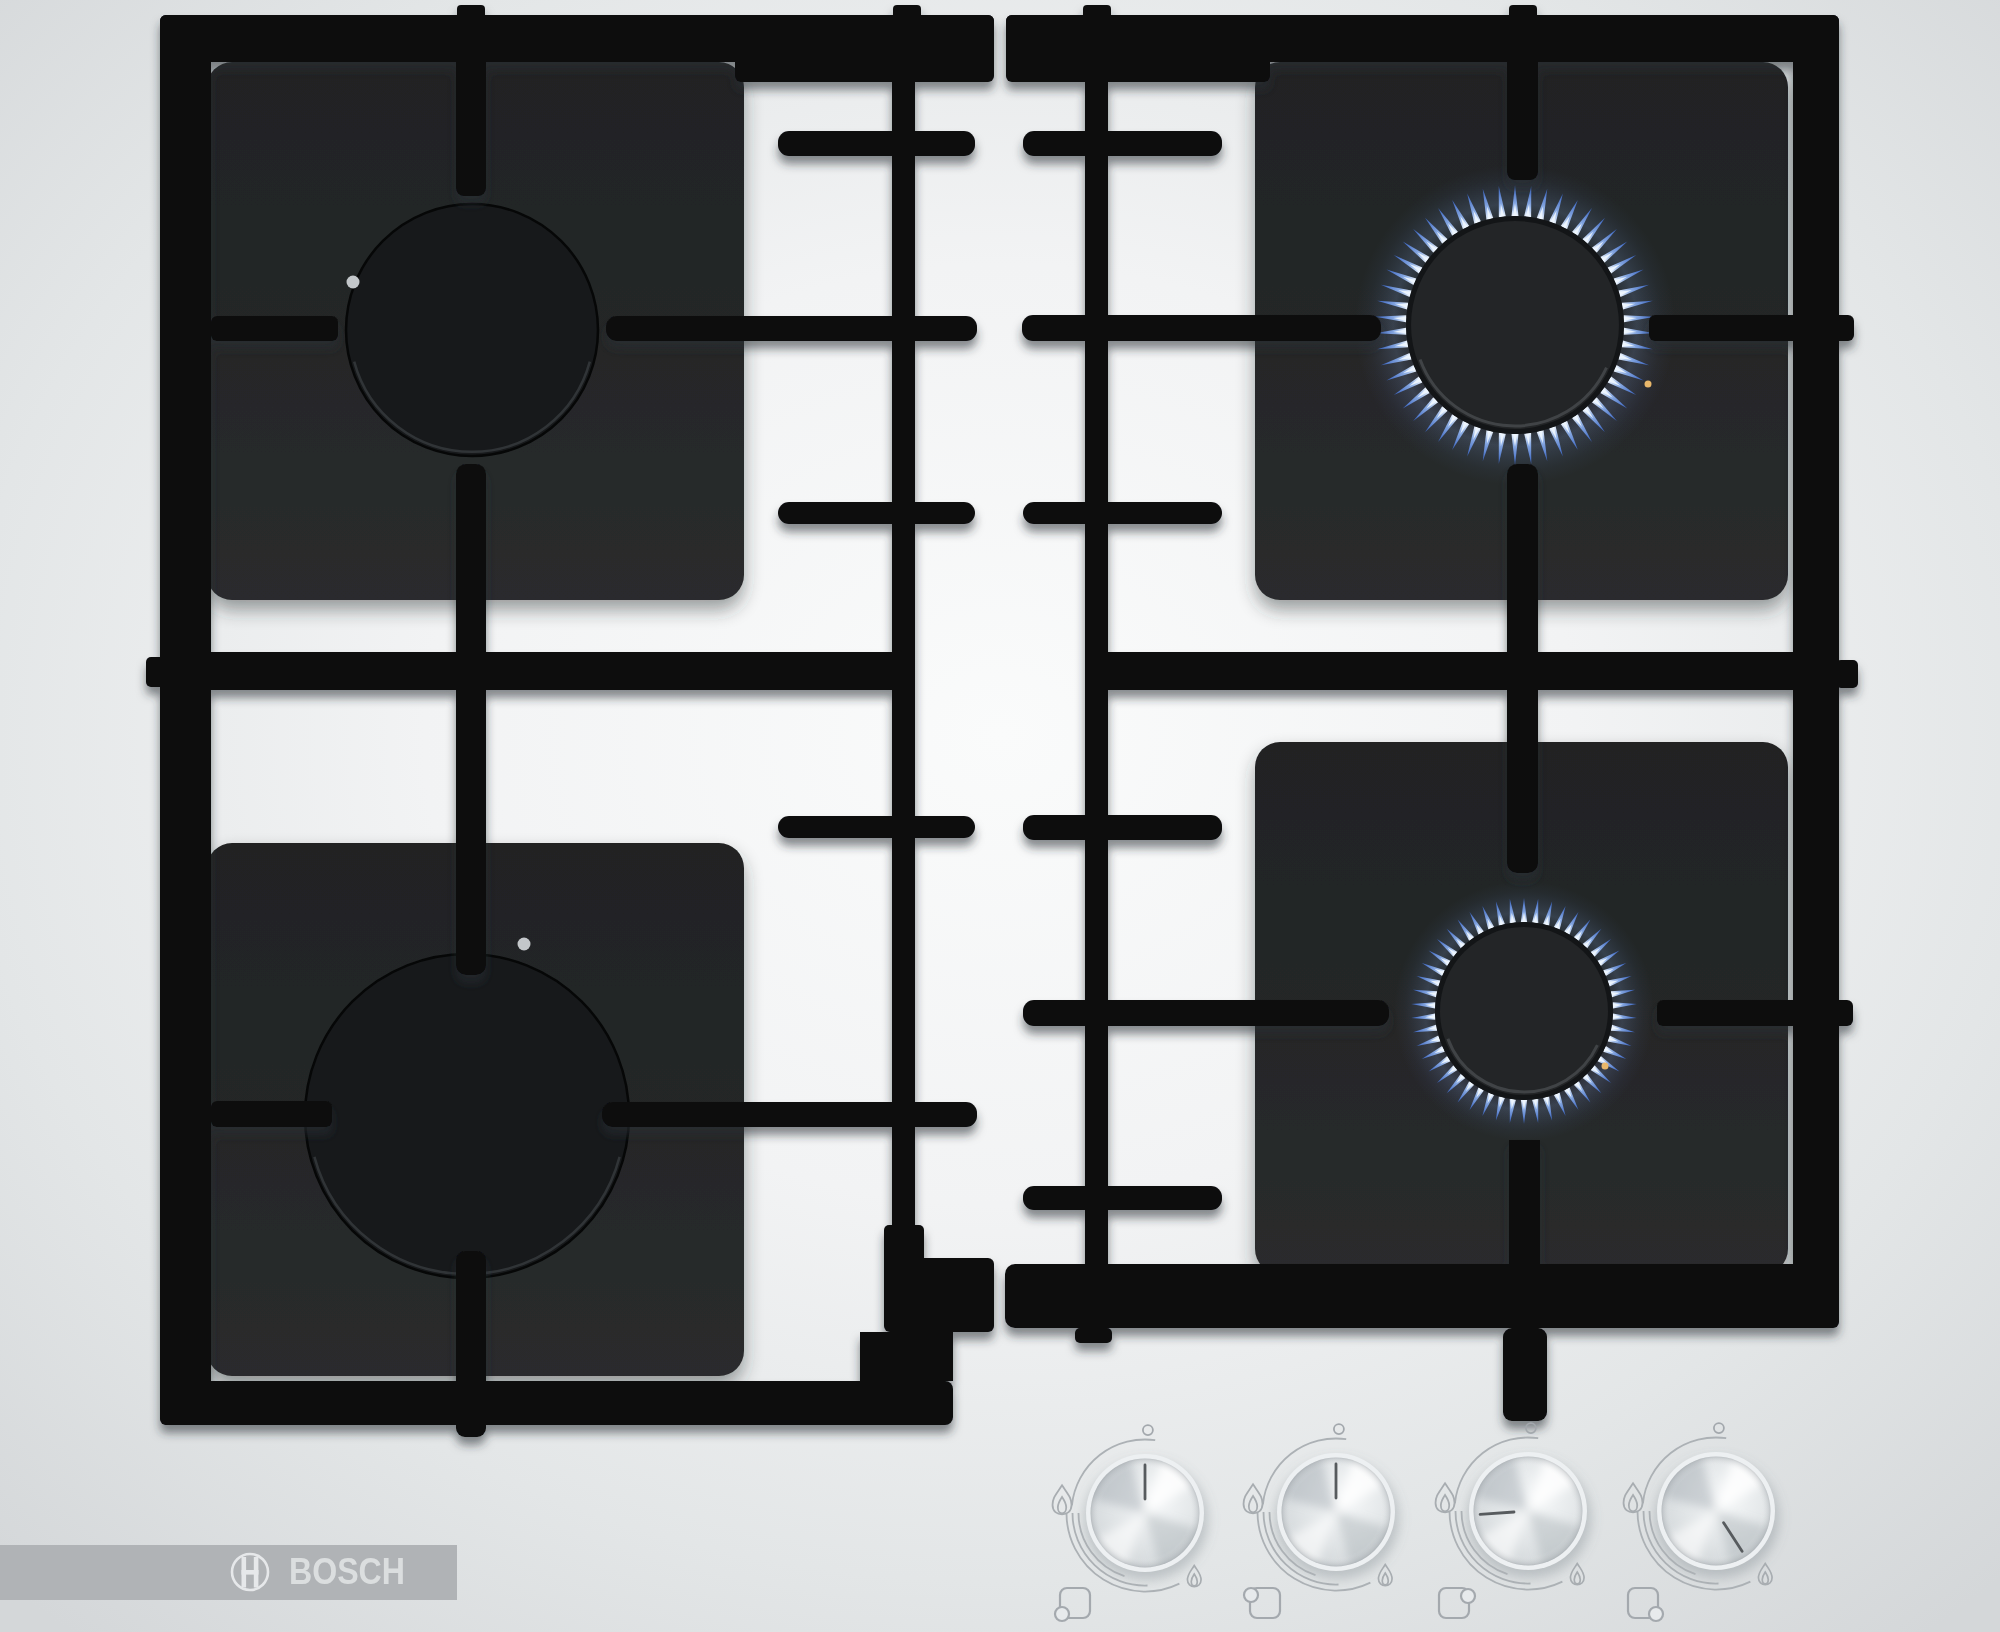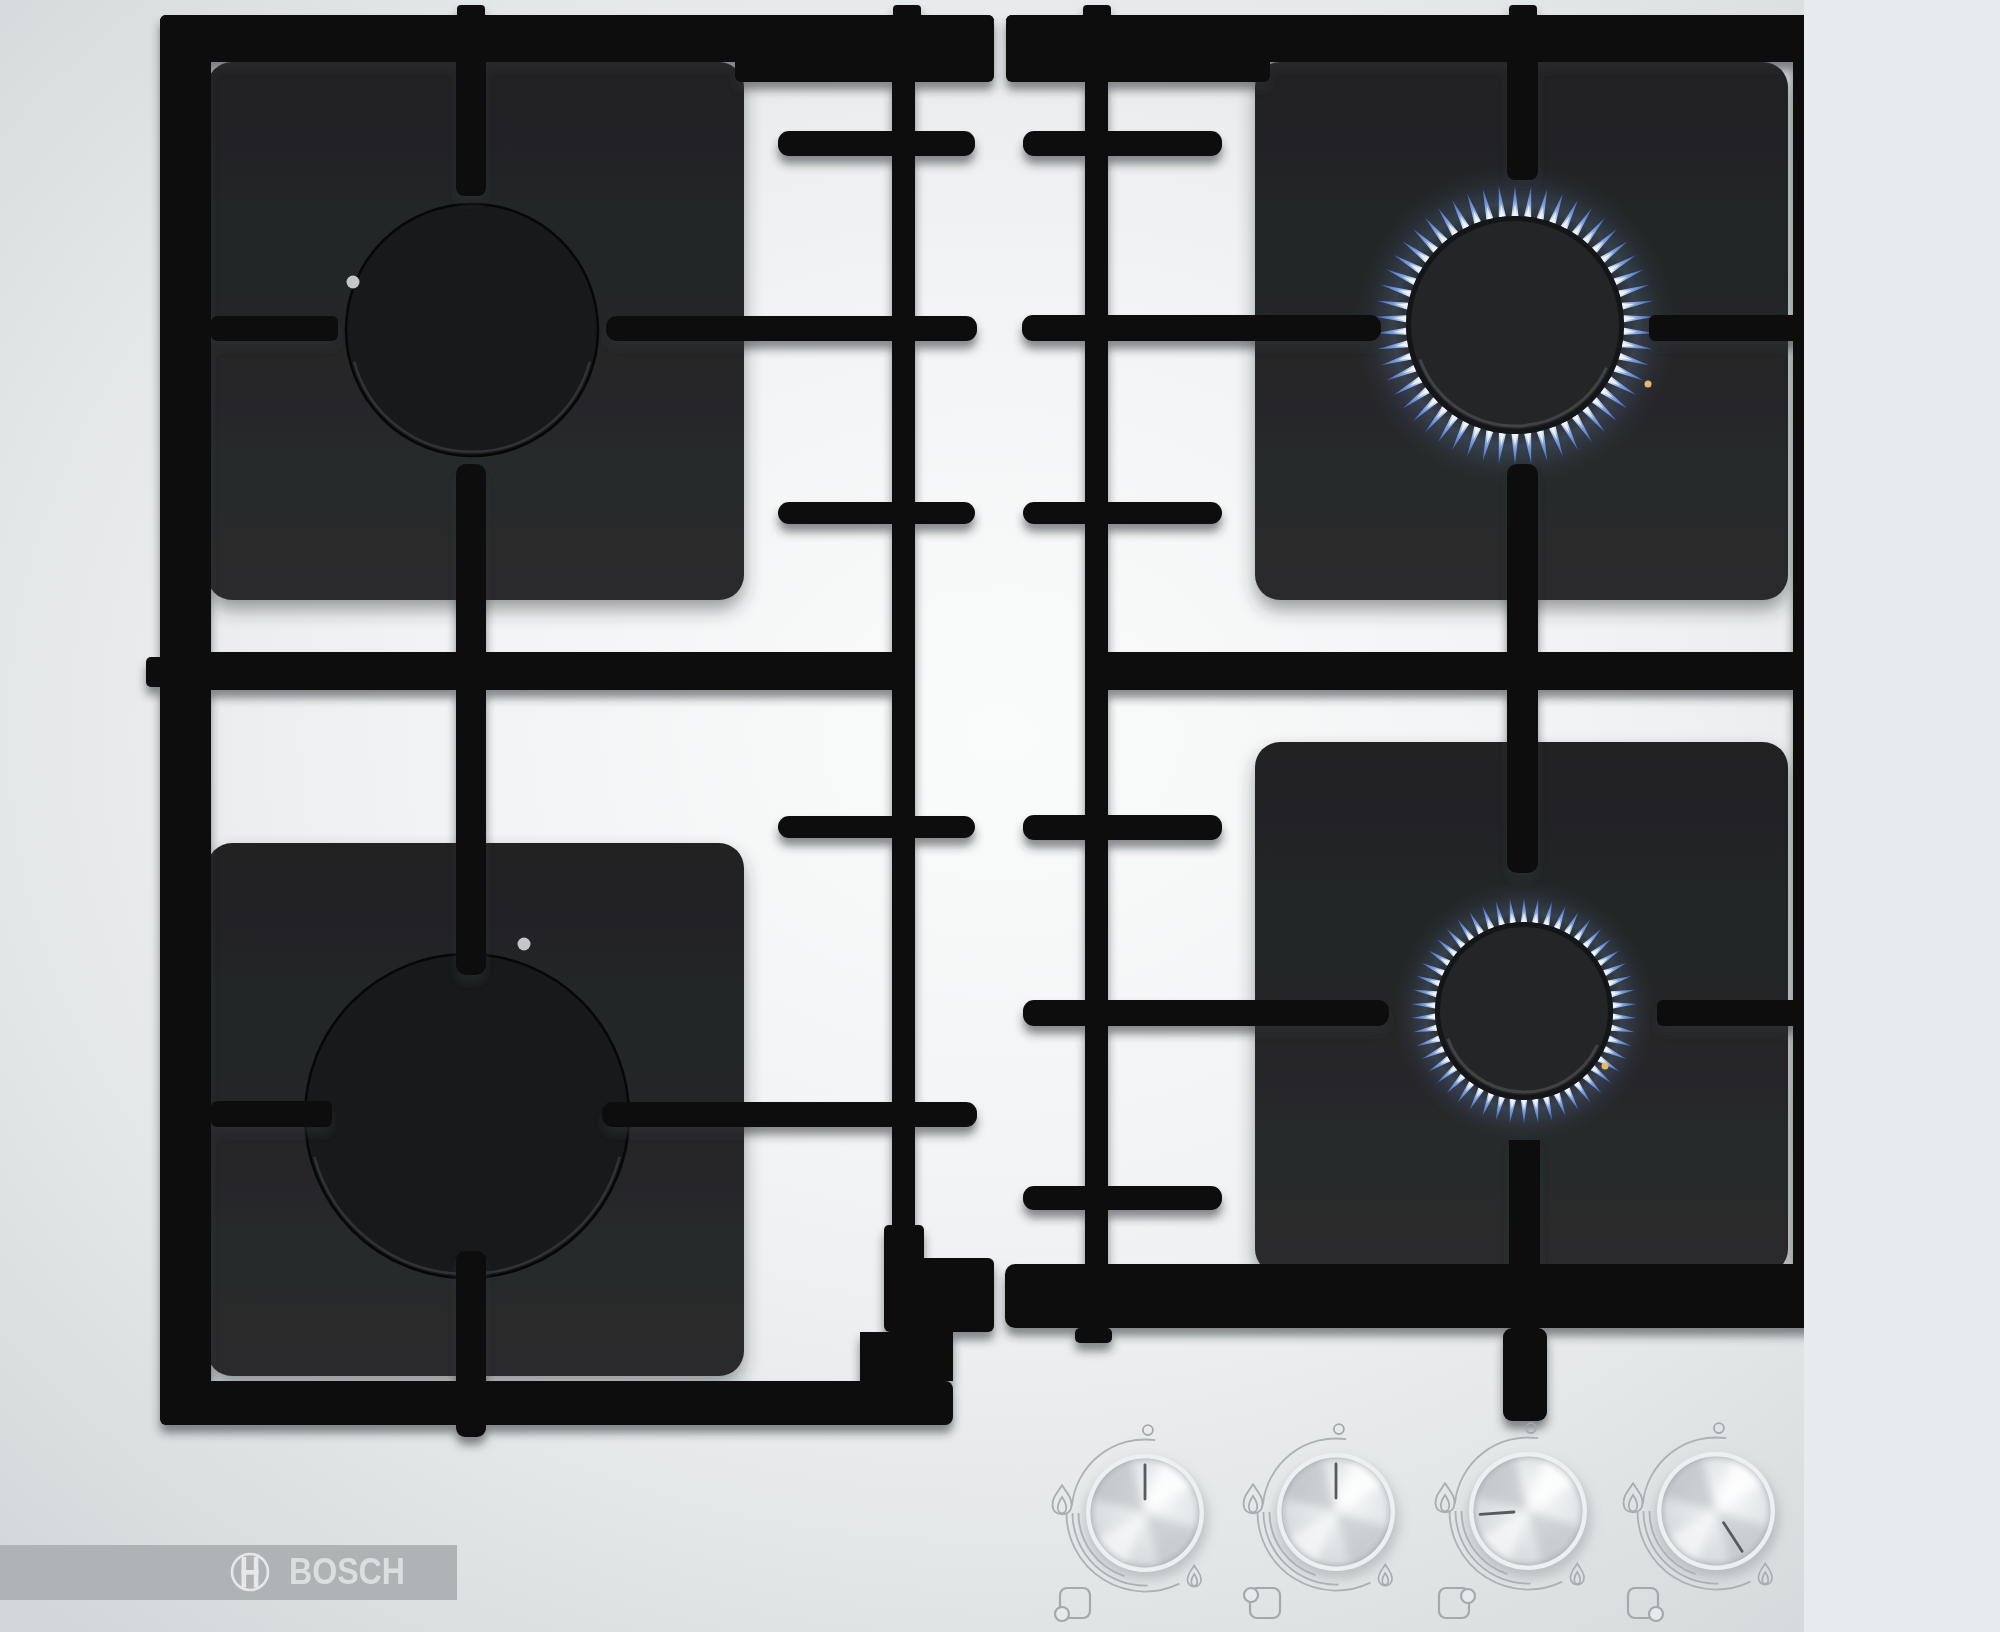--- a/index.html
+++ b/index.html
@@ -1,17 +1,17 @@
 <!DOCTYPE html>
 <html><head>
 <meta charset="utf-8">
 <title>Gas hob</title>
 <style>
 html,body{margin:0;padding:0;background:#e8ebed;font-family:"Liberation Sans",sans-serif;}
-#stage{position:relative;width:1804px;height:1632px;overflow:hidden;}
+#stage{position:relative;width:2000px;height:1632px;overflow:hidden;}
 </style>
 </head>
 <body>
 <div id="stage">
 <svg width="2000" height="1632" viewBox="0 0 2000 1632">
 <defs>
 <radialGradient id="bgG" cx="50%" cy="45%" r="72%">
  <stop offset="0%" stop-color="#fafbfb"></stop>
  <stop offset="40%" stop-color="#f2f3f4"></stop>
  <stop offset="72%" stop-color="#e3e6e7"></stop>

